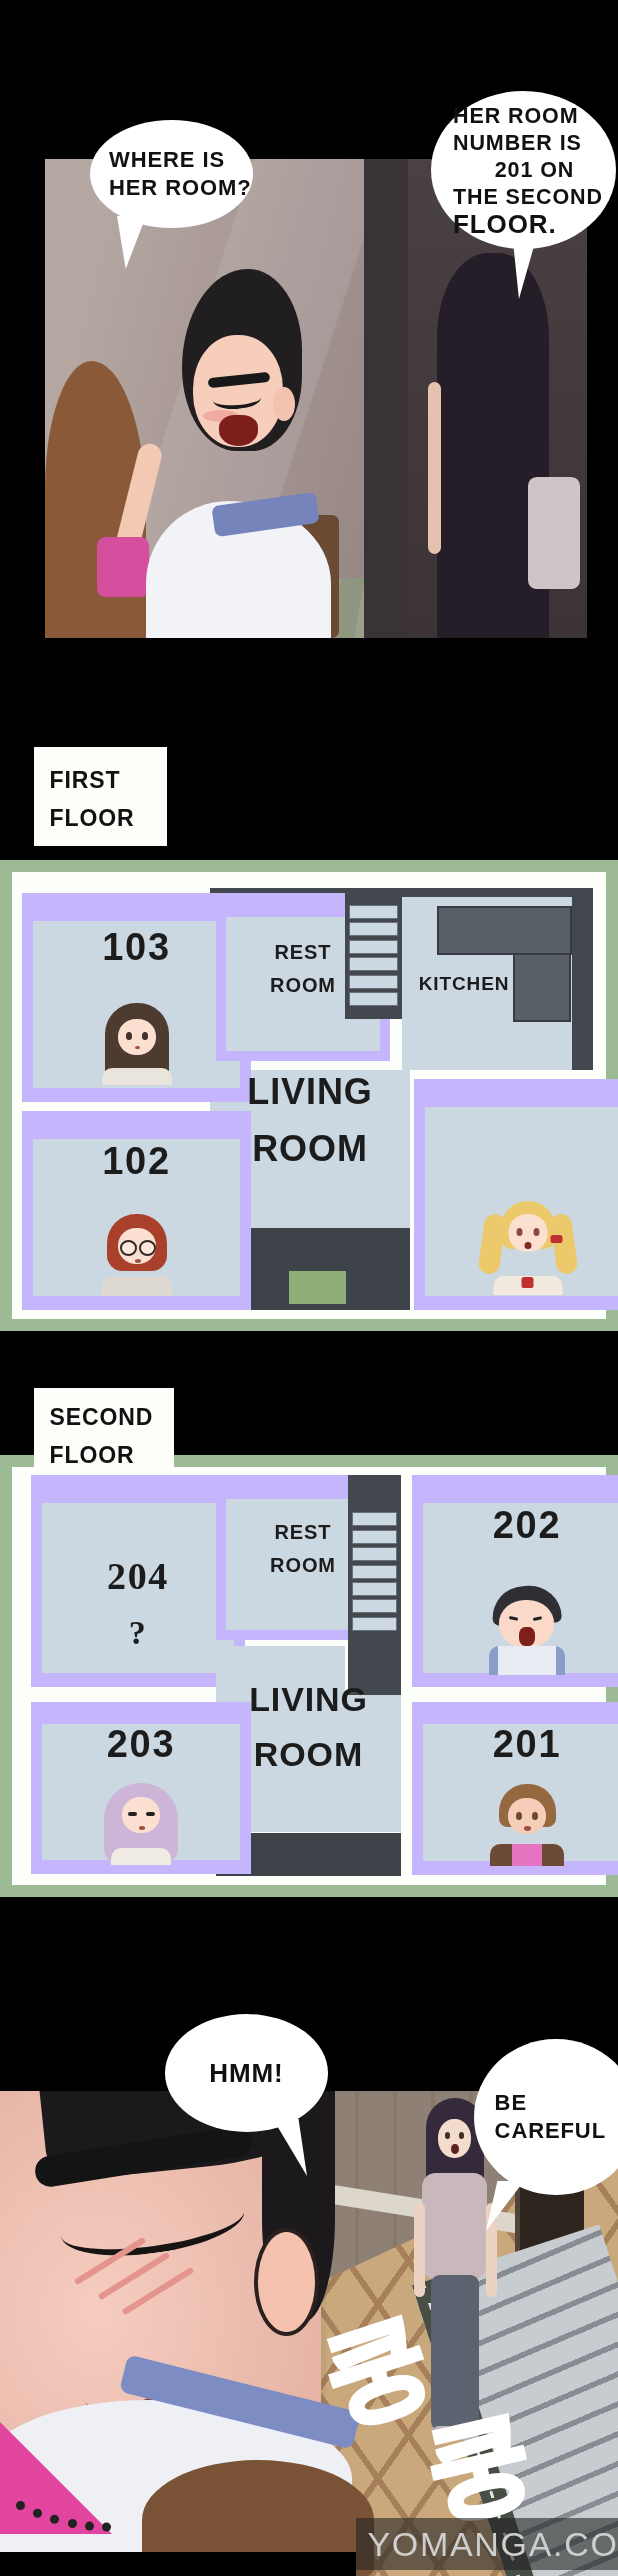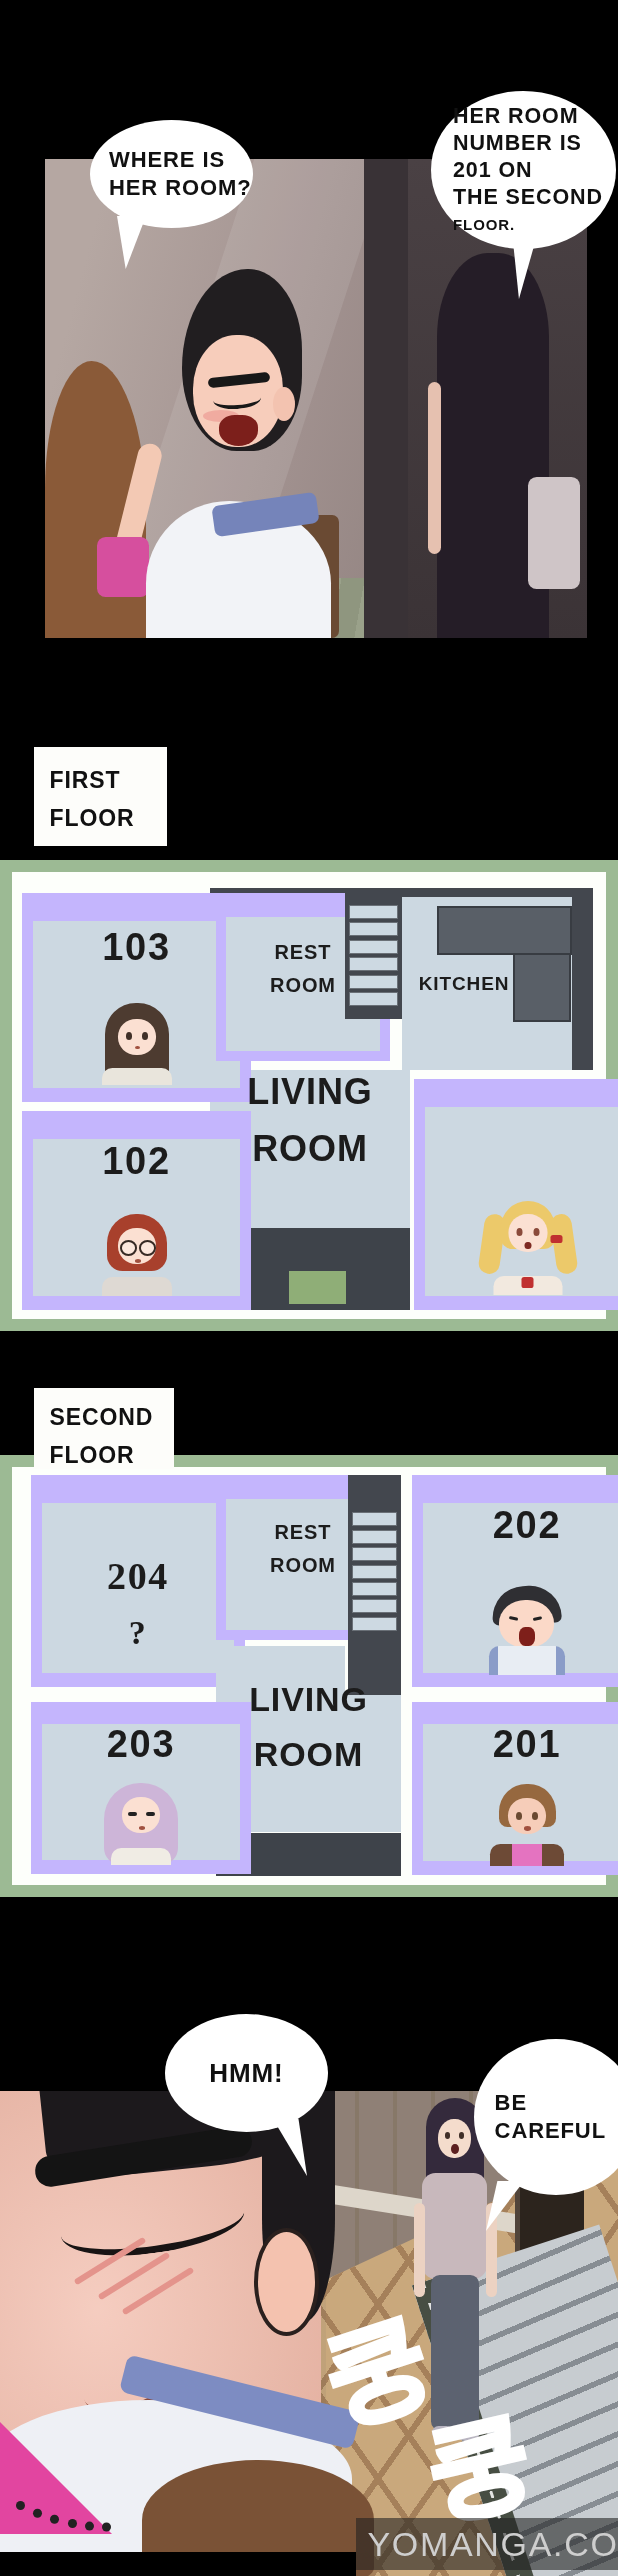--- a/index.html
+++ b/index.html
@@ -90,23 +90,23 @@
 
   <div class="bubble" style="left:90px;top:120px;width:144px;height:108px;padding-left:19px;">
     <div class="bl">WHERE IS</div>
     <div class="bl">HER ROOM?</div>
   </div>
   <div class="bubble-tail" style="left:117px;top:216px;width:29px;height:53px;clip-path:polygon(0 0,100% 0,30% 100%);"></div>
 
   <div class="bubble" style="left:431px;top:91px;width:163px;height:158px;padding-left:22px;">
     <div class="bl" style="font-size:21.5px;line-height:27px;">HER ROOM</div>
     <div class="bl" style="font-size:21.5px;line-height:27px;">NUMBER IS</div>
-    <div class="bl" style="font-size:21.5px;line-height:27px;">201 ON</div>
+    <div class="bl" style="font-size:21.5px;line-height:27px;text-align:center;">201 ON</div>
     <div class="bl" style="font-size:21.5px;line-height:27px;">THE SECOND</div>
-    <div class="bl" style="font-size:15px;line-height:27px;">FLOOR.</div>
+    <div class="bl" style="font-size:26px;line-height:27px;">FLOOR.</div>
   </div>
   <div class="bubble-tail" style="left:505px;top:239px;width:31px;height:60px;clip-path:polygon(25% 0,100% 0,45% 100%);"></div>
 
   <div class="floor-label" style="left:34px;top:747px;width:117px;height:85px;">
     <div class="bl">FIRST</div>
     <div class="bl">FLOOR</div>
   </div>
 
   <div class="plan" style="top:860px;height:471px;">
     <div class="plan-inner"></div>

